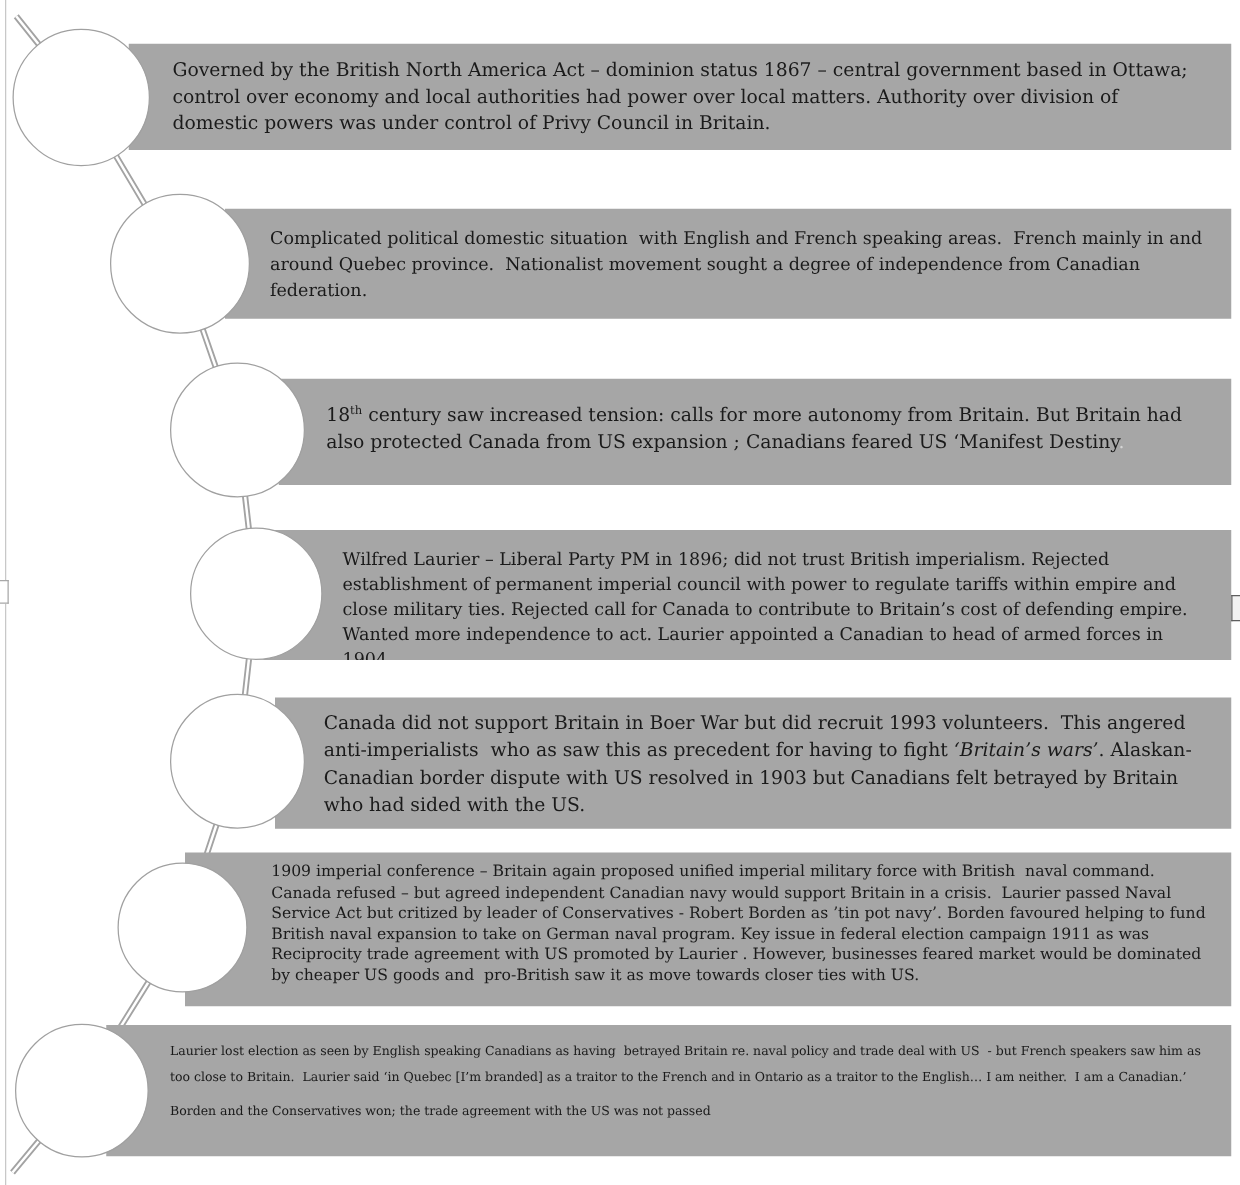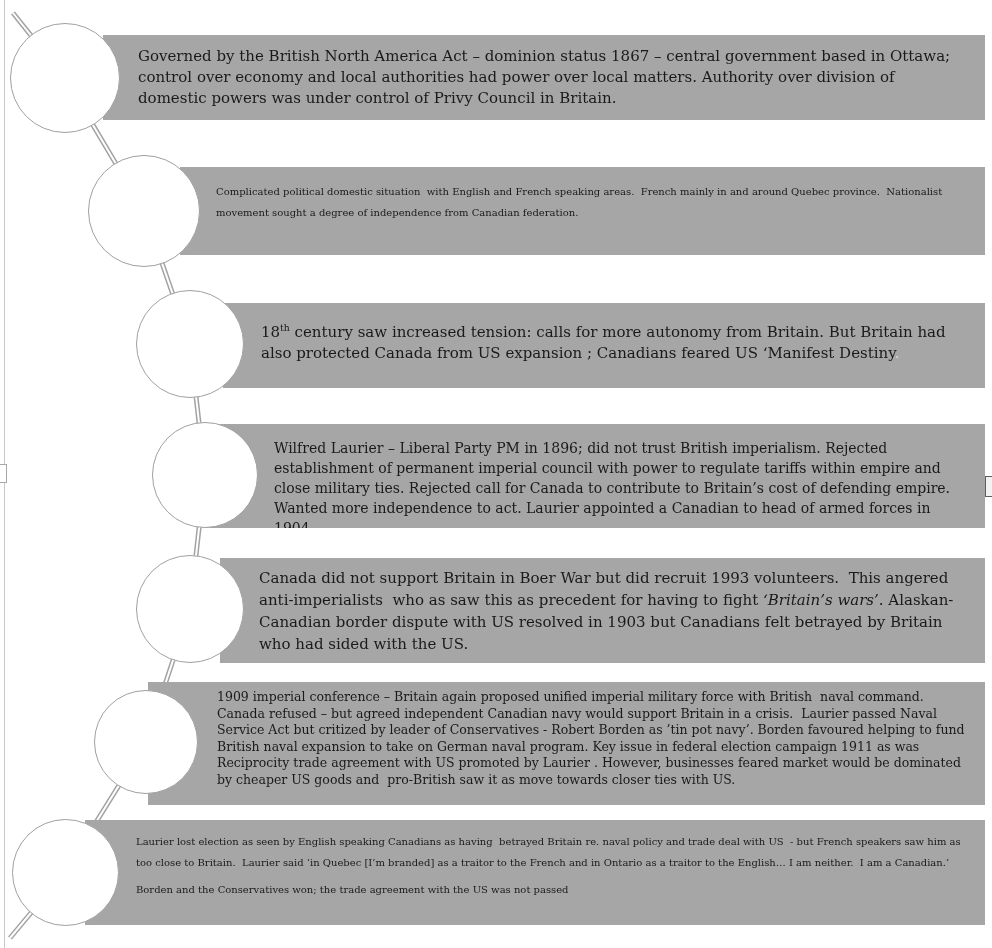--- a/index.html
+++ b/index.html
@@ -19,21 +19,21 @@
   .conn-outer{fill:none;stroke:#a3a3a3;stroke-width:5px;}
   .conn-inner{fill:none;stroke:#ffffff;stroke-width:2px;}
   .box{
     position:absolute;
     background:#a6a6a6;
     box-sizing:border-box;
     overflow:hidden;
   }
   .box p{margin:0;white-space:pre-wrap;}
   .b1{left:103px;top:35px;width:882px;height:85px;padding:11px 18px 0 35px;font-size:15px;line-height:21px;}
-  .b2{left:180px;top:167px;width:805px;height:88px;padding:14px 18px 0 36px;font-size:10px;line-height:21px;}
+  .b2{left:180px;top:167px;width:805px;height:88px;padding:14px 18px 0 36px;font-size:14px;line-height:21px;}
   .b3{left:223px;top:303px;width:762px;height:85px;padding:19px 18px 0 38px;font-size:15px;line-height:21px;}
   .b4{left:205px;top:424px;width:780px;height:104px;padding:14px 20px 0 69px;font-size:14px;line-height:20px;}
   .b5{left:220px;top:558px;width:765px;height:105px;padding:9px 18px 0 39px;font-size:15px;line-height:22px;}
   .b6{left:148px;top:682px;width:837px;height:123px;padding:7px 16px 0 69px;font-size:12.5px;line-height:16.5px;}
   .b7{left:85px;top:820px;width:900px;height:105px;padding:11px 18px 0 51px;font-size:10px;line-height:21px;}
   .b7 .para2{margin-top:6px;}
   .faded{color:#d6d6d6;}
   sup{font-size:0.62em;line-height:0;}
   .node{
     position:absolute;

